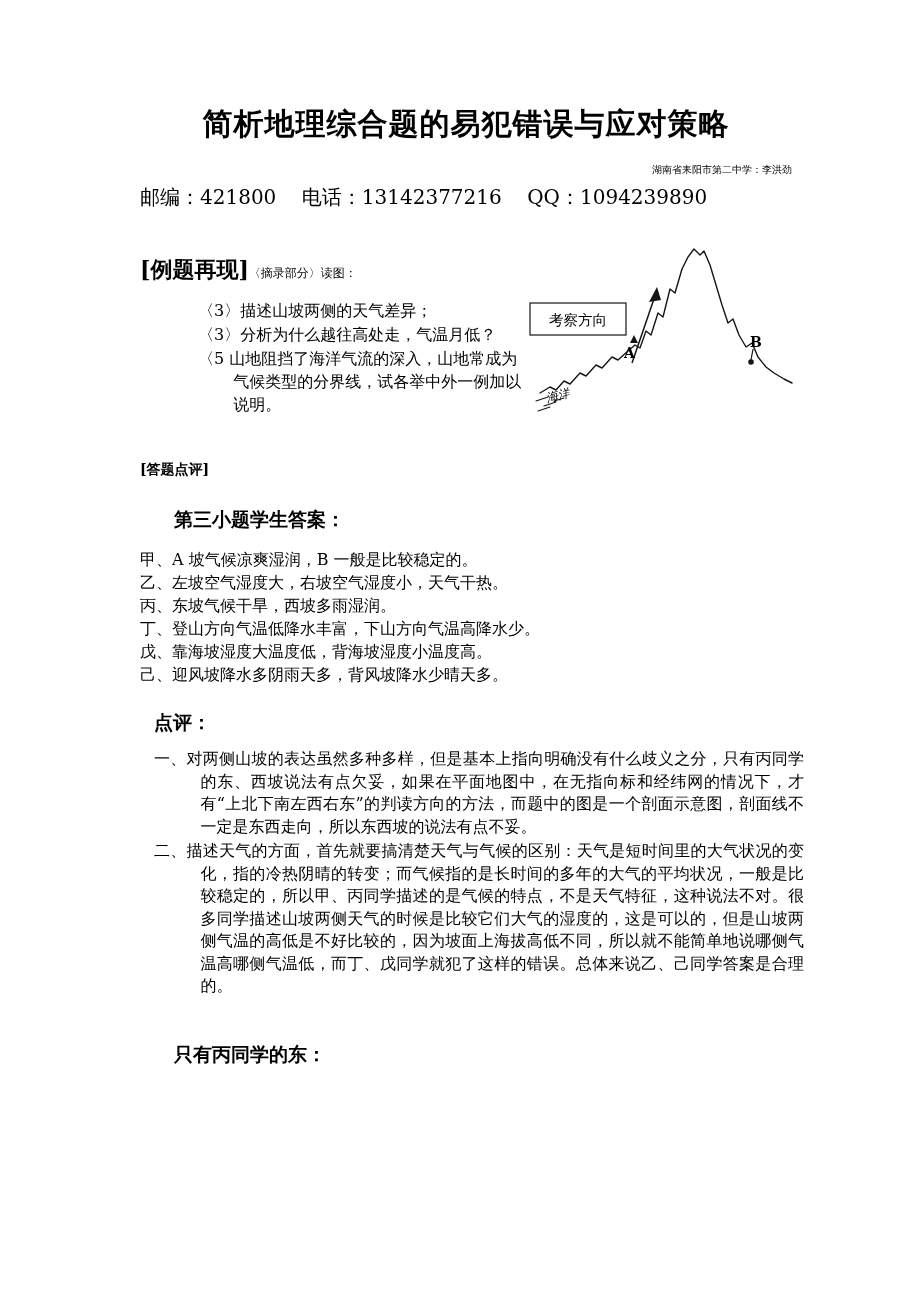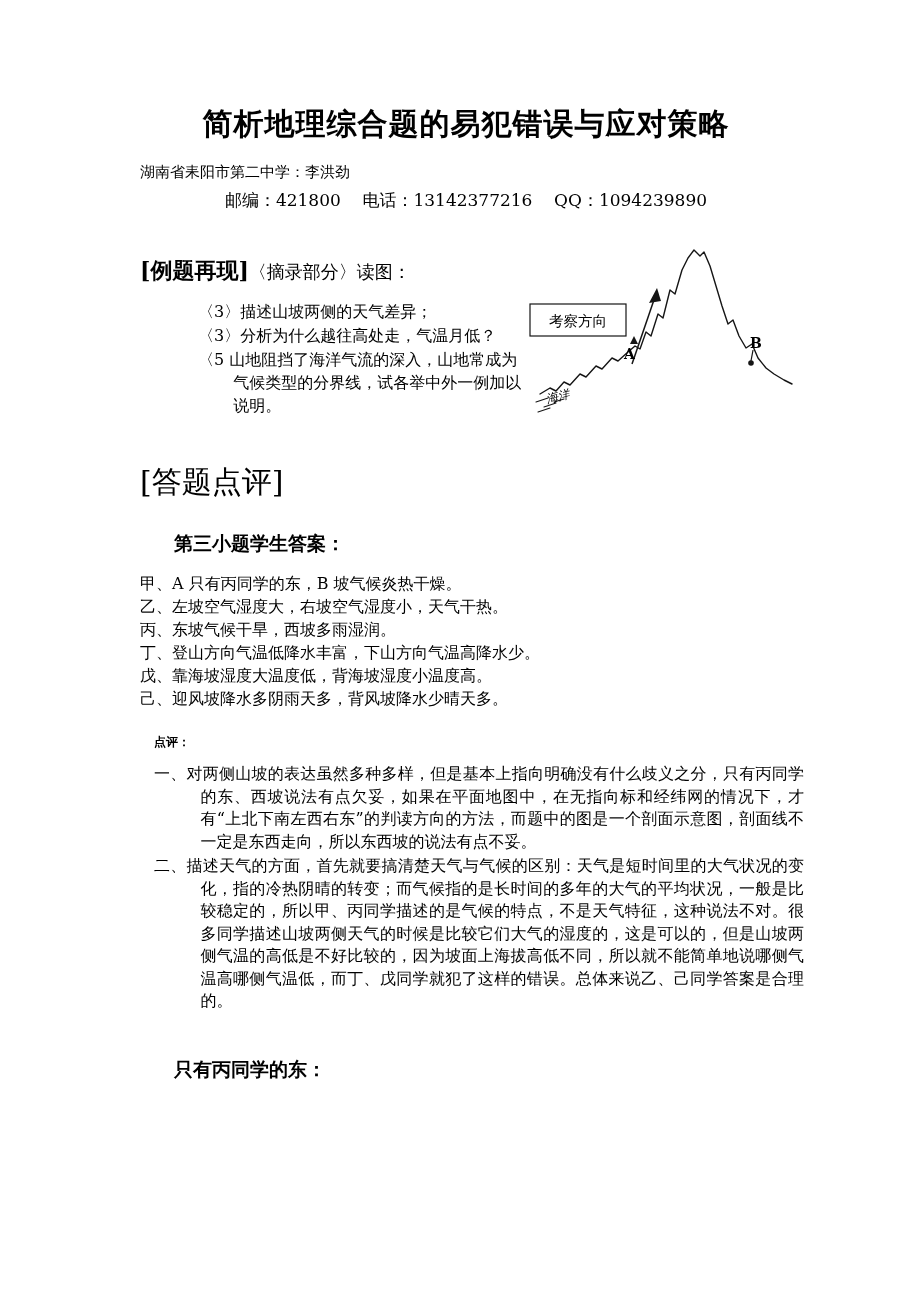--- a/index.html
+++ b/index.html
@@ -23,27 +23,27 @@
   }
   .title {
     margin: 0 0 18px 0;
     text-align: center;
     font-size: 30px;
     font-weight: bold;
     letter-spacing: 1px;
   }
   .author-line {
     margin: 0 0 7px 0;
-    text-align: left;
-    font-size: 15px;
+    text-align: right;
+    font-size: 10px;
   }
   .contact-line {
     margin: 0 0 44px 0;
-    text-align: center;
-    font-size: 17px;
+    text-align: left;
+    font-size: 20px;
     white-space: pre;
   }
   .intro {
     margin: 0 0 58px 0;
     width: 652px;
     line-height: 22.5px;
     text-indent: 2em;
     text-align: justify;
   }
   .example-section {
@@ -54,57 +54,57 @@
   .ex-header {
     margin: 0;
     font-size: 15px;
   }
   .ex-bracket {
     font-size: 22px;
     font-weight: bold;
     text-align: center;
   }
   .ex-note {
-    font-size: 18px;
+    font-size: 12px;
   }
   .questions {
     margin: 14px 0 0 58px;
     width: 332px;
     line-height: 23px;
   }
   .q-item {
     padding-left: 2.2em;
     text-indent: -2.2em;
     margin-bottom: 1px;
   }
   .figure-wrap {
     position: absolute;
     left: 388px;
     top: -14px;
     width: 282px;
     height: 172px;
   }
   .review-header {
     margin: 0 0 28px 0;
-    font-size: 30px;
-    font-weight: normal;
+    font-size: 14px;
+    font-weight: bold;
   }
   .q3-header {
     margin: 0 0 16px 34px;
     font-size: 19px;
     font-weight: bold;
   }
   .answers {
     margin: 0;
     line-height: 22px;
   }
   .answer-line { margin-bottom: 1px; }
   .comment-header {
     margin: 24px 0 12px 14px;
-    font-size: 12px;
+    font-size: 19px;
     font-weight: bold;
   }
   .comments {
     margin-left: 14px;
     width: 650px;
     line-height: 22.5px;
     text-align: justify;
   }
   .comment {
     padding-left: 2.9em;
@@ -162,21 +162,21 @@
         <circle cx="223" cy="121" r="2.8" fill="#151515"></circle>
       </svg>
     </div>
   </div>
 
   <h2 class="review-header">[答题点评]</h2>
 
   <h3 class="q3-header">第三小题学生答案：</h3>
 
   <div class="answers">
-    <div class="answer-line">甲、A 只有丙同学的东，B 坡气候炎热干燥。</div>
+    <div class="answer-line">甲、A 坡气候凉爽湿润，B 一般是比较稳定的。</div>
     <div class="answer-line">乙、左坡空气湿度大，右坡空气湿度小，天气干热。</div>
     <div class="answer-line">丙、东坡气候干旱，西坡多雨湿润。</div>
     <div class="answer-line">丁、登山方向气温低降水丰富，下山方向气温高降水少。</div>
     <div class="answer-line">戊、靠海坡湿度大温度低，背海坡湿度小温度高。</div>
     <div class="answer-line">己、迎风坡降水多阴雨天多，背风坡降水少晴天多。</div>
   </div>
 
   <h4 class="comment-header">点评：</h4>
 
   <div class="comments">

